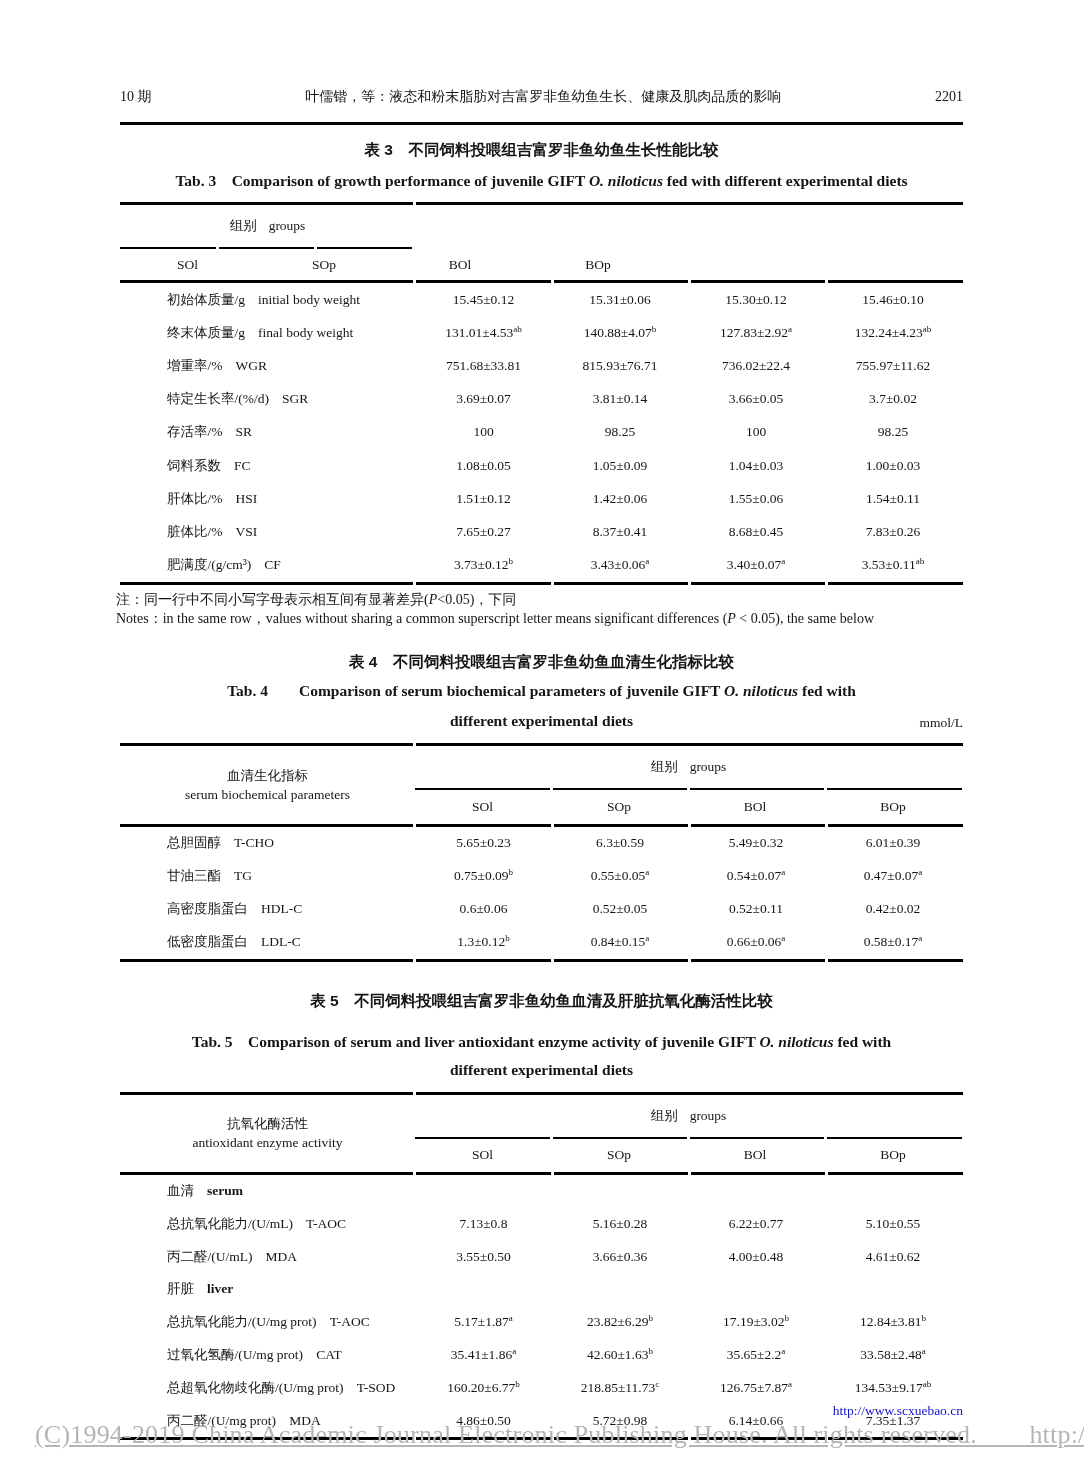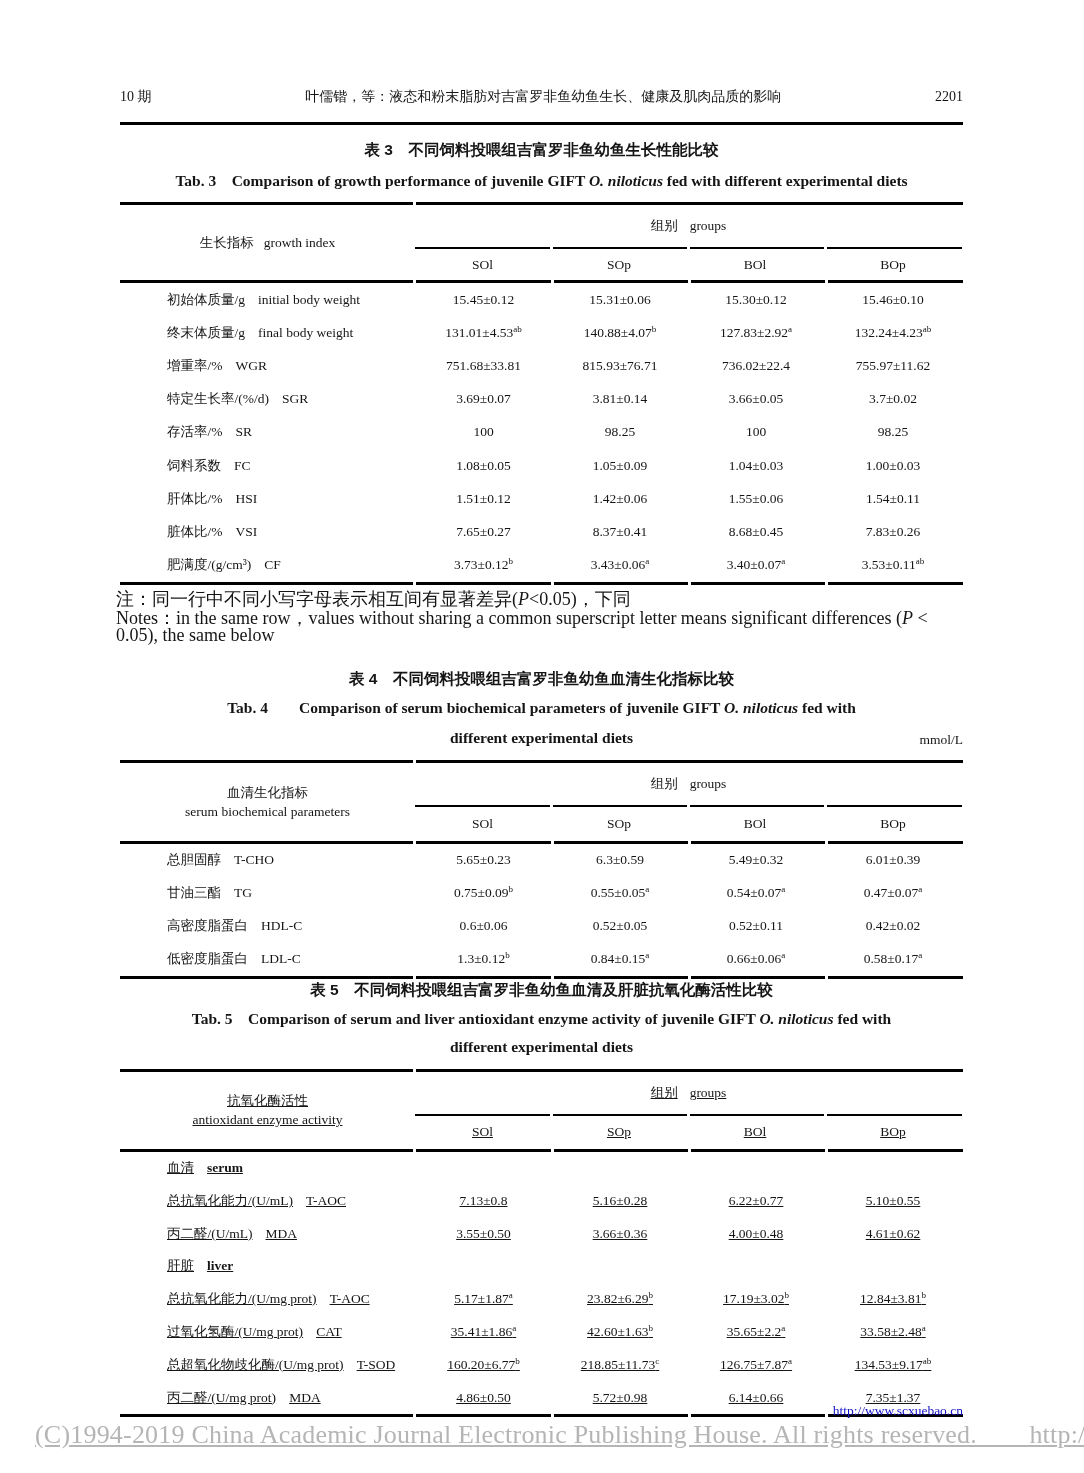--- a/index.html
+++ b/index.html
@@ -45,21 +45,21 @@
   .t4 .data-row{height:33px;}
   .t5 .data-row{height:32.8px;}
   .cell{font-size:13.5px;white-space:nowrap;}
   .label-cell{padding-left:47px;}
   .lab-en{margin-left:13px;}
   .lab-en.bold{font-weight:bold;}
   .value-cell{text-align:center;}
   sup{font-size:9px;line-height:0;}
 
   
-  .note{font-size:18px;line-height:17px;margin-left:-4px;}
+  .note{font-size:14px;line-height:17px;margin-left:-4px;}
   .note .p{font-style:italic;}
   .note-cn{margin-top:6px;}
   .note-en{margin-top:2px;}
 
   
   .site-link{position:absolute;top:1403px;right:121px;font-size:13.5px;color:#1414c8;
              font-family:"Liberation Serif","DejaVu Serif",serif;text-decoration:none;}
   .copyright{position:absolute;top:1417px;left:35px;font-size:26px;color:#b5b5b5;
              white-space:nowrap;letter-spacing:0.2px;text-decoration:underline;}
 </style>
@@ -78,23 +78,20 @@
 
     <div class="title-cn" style="margin-top:14px;">表 3　不同饲料投喂组吉富罗非鱼幼鱼生长性能比较</div>
     <div class="title-en" style="margin-top:10px;"><span>Tab. 3　Comparison of growth performance of juvenile GIFT </span><span class="sp">O. niloticus</span><span> fed with different experimental diets</span></div>
 
     <div class="tbl t3" style="margin-top:11px;">
       <div class="rule thick">
         <div class="seg g2" style="width:293px;"></div>
           <div class="seg" style="flex:1;"></div>
       </div>
       <div class="thead">
-        <div class="stub">
-          <div class="inline"><span>生长指标</span><span>growth index</span></div>
-        </div>
         <div class="hdr-right">
           <div class="hdr-groups">
             <span>组别</span>
               <span>groups</span>
           </div>
           <div class="rule thin">
             <div class="seg g2" style="width:135px;"></div>
               <div class="seg g2" style="width:134px;"></div>
               <div class="seg g2" style="width:134px;"></div>
               <div class="seg" style="flex:1;"></div>
@@ -266,27 +263,27 @@
         </div>
       <div class="rule thick">
         <div class="seg g2" style="width:293px;"></div>
           <div class="seg g2" style="width:135px;"></div>
           <div class="seg g2" style="width:134px;"></div>
           <div class="seg g2" style="width:134px;"></div>
           <div class="seg" style="flex:1;"></div>
       </div>
     </div>
 
-    <div class="title-cn" style="">表 5　不同饲料投喂组吉富罗非鱼幼鱼血清及肝脏抗氧化酶活性比较</div>
-    <div class="title-en" style="margin-top:8px;"><span>Tab. 5　Comparison of serum and liver antioxidant enzyme activity of juvenile GIFT </span><span class="sp">O. niloticus</span><span> fed with</span></div>
+    <div class="title-cn" style="margin-top:28px;">表 5　不同饲料投喂组吉富罗非鱼幼鱼血清及肝脏抗氧化酶活性比较</div>
+    <div class="title-en" style="margin-top:20px;"><span>Tab. 5　Comparison of serum and liver antioxidant enzyme activity of juvenile GIFT </span><span class="sp">O. niloticus</span><span> fed with</span></div>
     <div class="title-line3" style="margin-top:8px;">
       <span>different experimental diets</span>
     </div>
 
-    <div class="tbl t5" style="margin-top:12px;text-decoration:underline;">
+    <div class="tbl t5" style="margin-top:12px;">
       <div class="rule thick">
         <div class="seg g2" style="width:293px;"></div>
           <div class="seg" style="flex:1;"></div>
       </div>
       <div class="thead">
         <div class="stub">
           <div>抗氧化酶活性</div>
           <div>antioxidant enzyme activity</div>
         </div>
         <div class="hdr-right">

